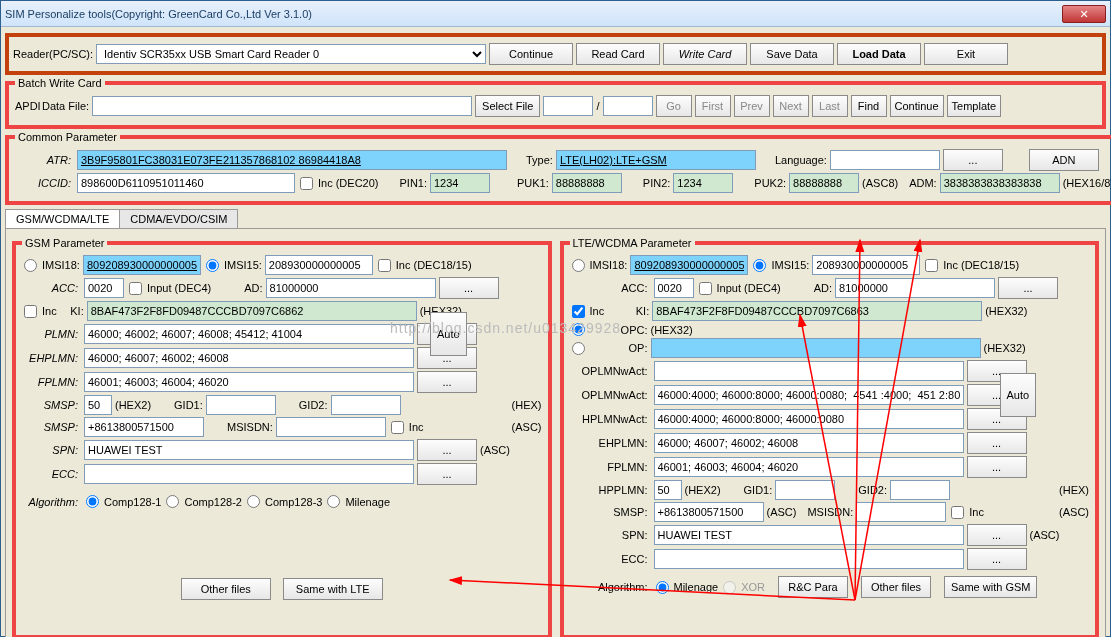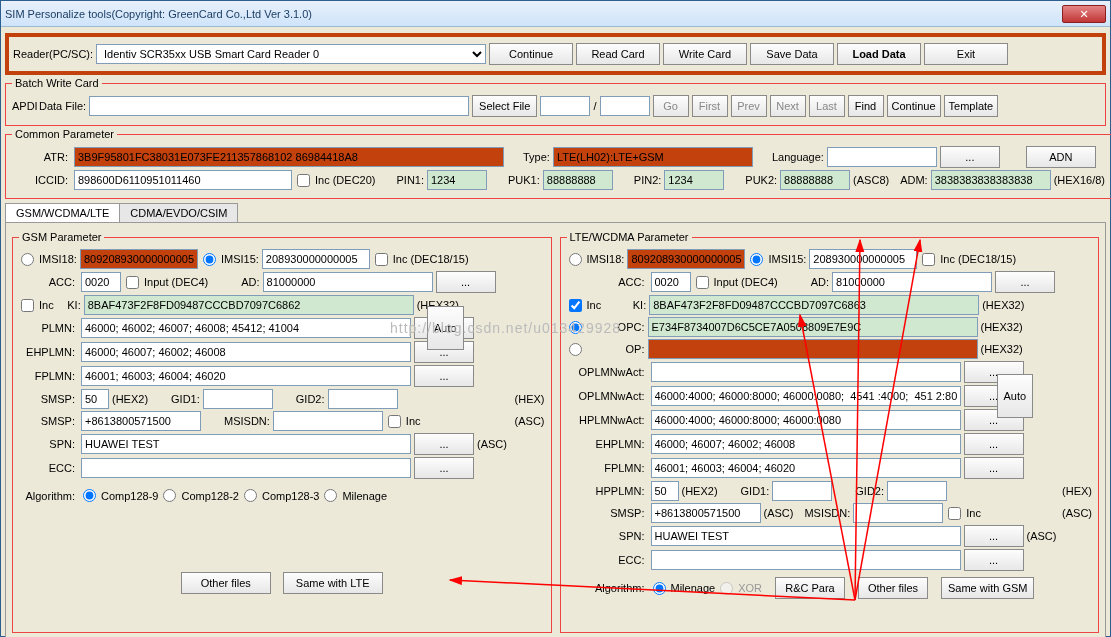--- a/index.html
+++ b/index.html
@@ -7,31 +7,31 @@
   .window { border: 1px solid #2c5f8d; background: #ece9d8; }
   .titlebar { background: linear-gradient(#e8f0fb, #cfe4fa); height: 26px; display: flex; align-items: center; padding: 0 4px; border-bottom: 1px solid #a0b8d0; }
   .titlebar .title { color: #1b3f66; flex: 1; }
   .closebtn { width: 44px; height: 18px; background: linear-gradient(#e58686,#c13535); color: #fff; text-align: center; line-height: 16px; border: 1px solid #8a1f1f; border-radius: 2px; }
   .client { padding: 4px; }
   .row { display: flex; align-items: center; gap: 3px; margin: 2px 0; }
   .btn { background: linear-gradient(#fdfdfd,#e7e7e7); border: 1px solid #8a8a8a; height: 22px; padding: 0 6px; display: inline-flex; align-items: center; justify-content: center; min-width: 60px; cursor: pointer; }
   .btn.small { min-width: 36px; padding: 0 4px; }
   .btn.dis { color: #888; }
   input[type=text], select { border: 1px solid #7f9db9; height: 20px; padding: 0 3px; background: #fff; }
-  input[type=text].ro { background: #c2410c; }
+  input[type=text].ro { background: #7dd3fc; text-decoration: underline; }
   input[type=text].hl { background: #cfe8cf; }
   label { white-space: nowrap; }
-  fieldset { border: 1px solid #ef4444; margin: 2px 0; padding: 4px 6px 6px 6px; }
+  fieldset { border: 4px solid #ef4444; margin: 2px 0; padding: 4px 6px 6px 6px; }
   legend { padding: 0 3px; }
   .tabs { display: flex; margin-top: 4px; }
   .tab { border: 1px solid #999; border-bottom: none; padding: 3px 10px; background: #e7e7e7; cursor: pointer; margin-right: -1px; }
   .tab.active { background: #fff; }
   .tabbody { border: 1px solid #999; background: #ece9d8; padding: 6px; display: flex; gap: 8px; }
   .col { flex: 1; }
-  .lbl { display: inline-block; text-align: right; width: 56px; margin-right: 3px; }
+  .lbl { display: inline-block; text-align: right; width: 56px; margin-right: 3px; font-style: italic; }
   .lbl2 { display: inline-block; text-align: right; width: 78px; margin-right: 3px; }
   .rad { margin: 0 2px; }
   .chk { margin: 0 2px; }
   .sp { display: inline-block; }
   .mini { width: 26px; }
   svg.arrows { position: absolute; left: 0; top: 0; pointer-events: none; }
 </style>
 </head>
 <body>
 
@@ -43,21 +43,21 @@
   <div class="client">
 
     <fieldset style="border:4px solid #c2410c; padding:4px;">
       <div class="row">
         <label class="sp" style="width:80px;">Reader(PC/SC):</label>
         <select style="width:390px;">
           <option>Identiv SCR35xx USB Smart Card Reader 0</option>
         </select>
         <div class="btn" style="min-width:84px;">Continue</div>
         <div class="btn" style="min-width:84px;">Read Card</div>
-        <div class="btn" style="min-width:84px;">Write Card</div>
+        <div class="btn" style="min-width:84px;font-style:italic;">Write Card</div>
         <div class="btn" style="min-width:84px;">Save Data</div>
         <div class="btn" style="min-width:84px;font-weight:bold;">Load Data</div>
         <div class="btn" style="min-width:84px;">Exit</div>
       </div>
     </fieldset>
 
     <fieldset>
       <legend>Batch Write Card</legend>
       <div class="row">
         <span class="sp" style="width:24px;">APDI</span>
@@ -91,21 +91,21 @@
         <div class="btn" style="min-width:70px;margin-left:23px;">ADN</div>
       </div>
       <div class="row">
         <label class="lbl">ICCID:</label>
         <input type="text" style="width: 218px;" value="898600D6110951011460">
         <input type="checkbox" class="chk" style="">
         <label>Inc</label>
         <span>(DEC20)</span>
         <label style="margin-left:18px;">PIN1:</label>
         <input type="text" class="hl" style="width: 60px;" value="1234">
-        <label style="margin-left:18px;">PUK1:</label>
+        <label style="margin-left:24px;">PUK1:</label>
         <input type="text" class="hl" style="width: 70px;" value="88888888">
         <label style="margin-left:18px;">PIN2:</label>
         <input type="text" class="hl" style="width: 60px;" value="1234">
         <label style="margin-left:18px;">PUK2:</label>
         <input type="text" class="hl" style="width: 70px;" value="88888888">
         <span>(ASC8)</span>
         <label style="margin-left:8px;">ADM:</label>
         <input type="text" class="hl" style="width: 120px;" value="3838383838383838">
         <span>(HEX16/8)</span>
       </div>
@@ -188,21 +188,21 @@
           <span>(ASC)</span>
         </div>
         <div class="row">
           <label class="lbl">ECC:</label>
           <input type="text" style="width: 330px;" value="">
           <div class="btn mini">...</div>
         </div>
         <div class="row" style="margin-top:10px;">
           <label class="lbl">Algorithm:</label>
           <input type="radio" class="rad" name="gsmalgo" checked="" style="">
-          <label>Comp128-9</label>
+          <label>Comp128-1</label>
           <input type="radio" class="rad" name="gsmalgo" style="">
           <label>Comp128-2</label>
           <input type="radio" class="rad" name="gsmalgo" style="">
           <label>Comp128-3</label>
           <input type="radio" class="rad" name="gsmalgo" style="">
           <label>Milenage</label>
         </div>
         <div class="row" style="margin-top:70px;justify-content:center;gap:12px;">
           <div class="btn" style="min-width:90px;">Other files</div>
           <div class="btn" style="min-width:100px;">Same with LTE</div>
@@ -234,21 +234,20 @@
         <div class="row">
           <input type="checkbox" class="chk" checked="" style="">
           <label>Inc</label>
           <label style="width:42px;text-align:right;">KI:</label>
           <input type="text" class="hl" style="width: 330px;" value="8BAF473F2F8FD09487CCCBD7097C6863">
           <span>(HEX32)</span>
         </div>
         <div class="row">
           <input type="radio" class="rad" name="lteop" checked="" style="">
           <label style="width:58px;text-align:right;">OPC:</label>
-          <input type="text" class="hl" style="width: 330px;" value="E734F8734007D6C5CE7A0508809E7E9C">
           <span>(HEX32)</span>
         </div>
         <div class="row">
           <input type="radio" class="rad" name="lteop" style="">
           <label style="width:58px;text-align:right;">OP:</label>
           <input type="text" class="ro" style="width: 330px;" value="">
           <span>(HEX32)</span>
         </div>
         <div class="row">
           <label class="lbl2">OPLMNwAct:</label>

